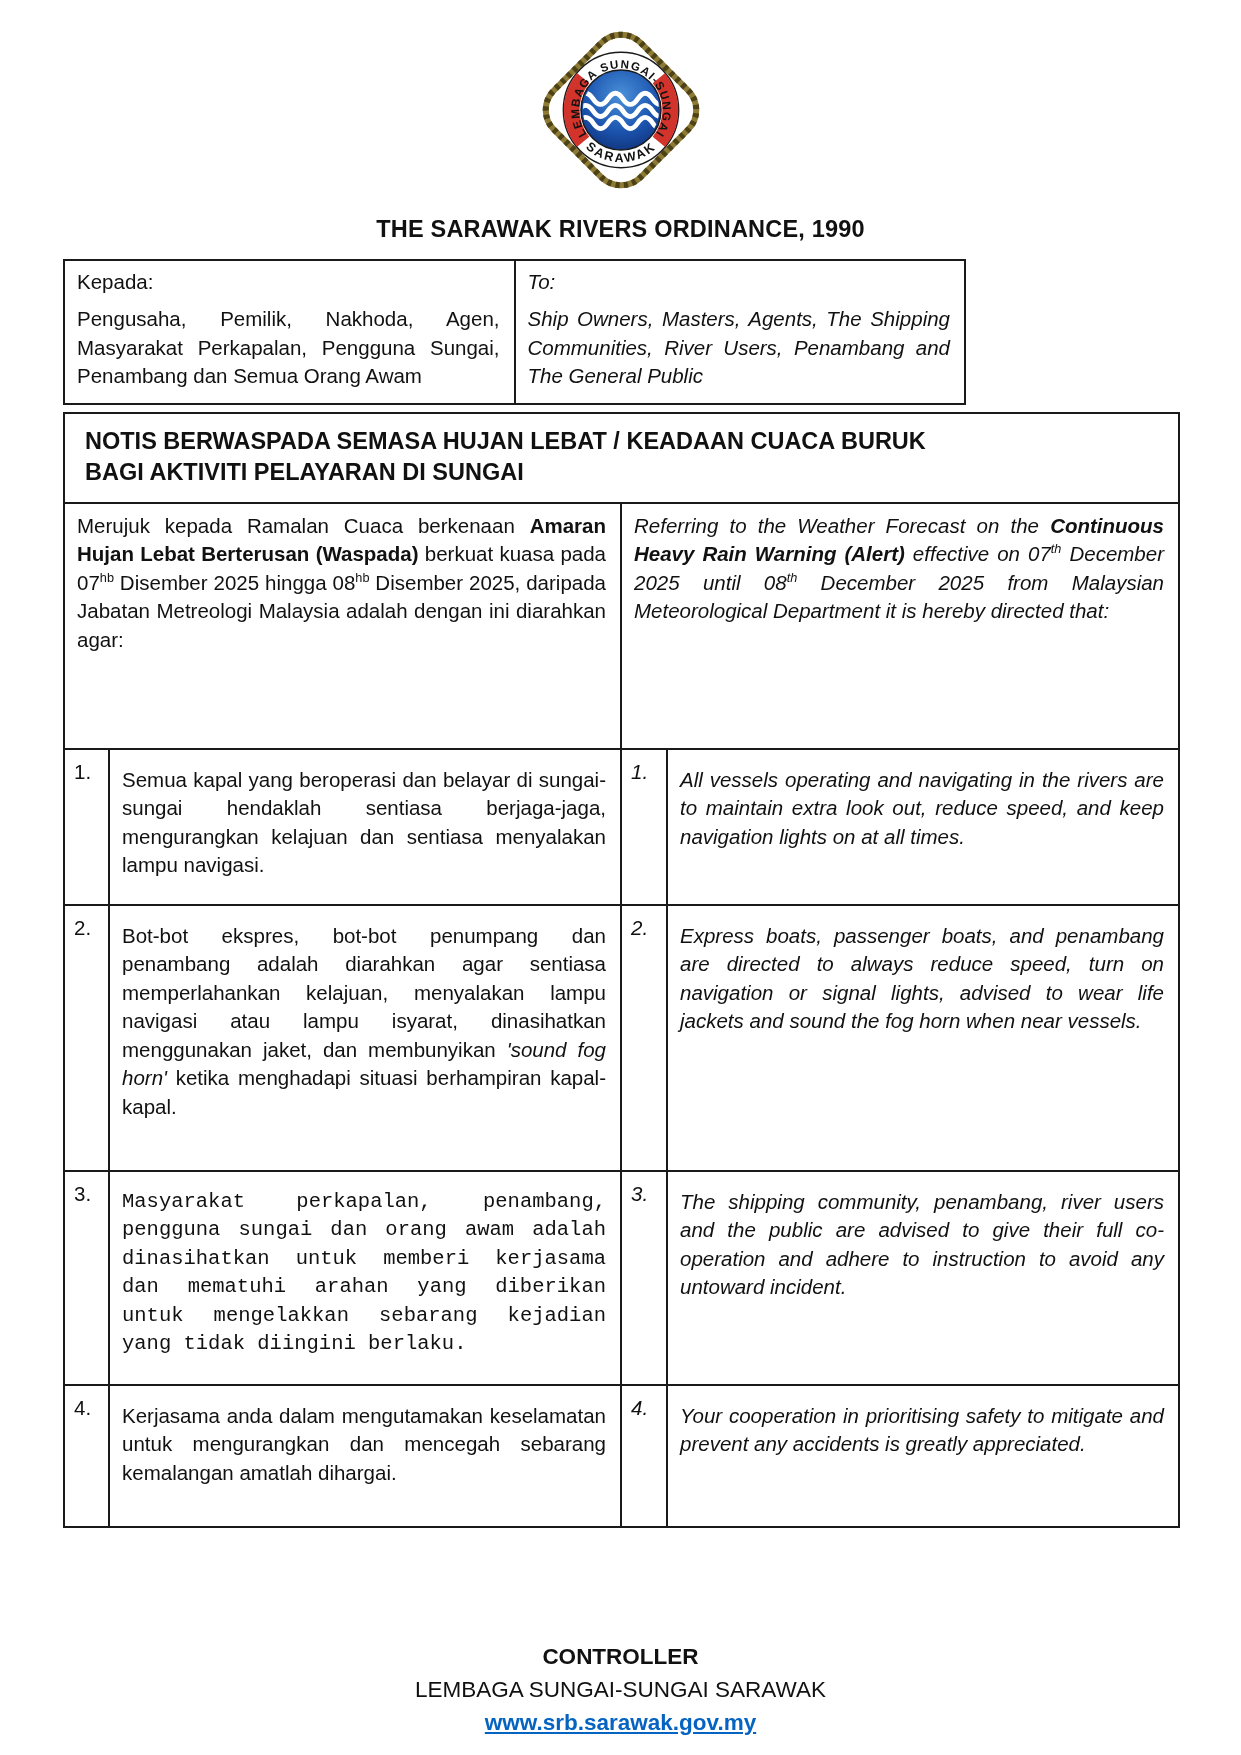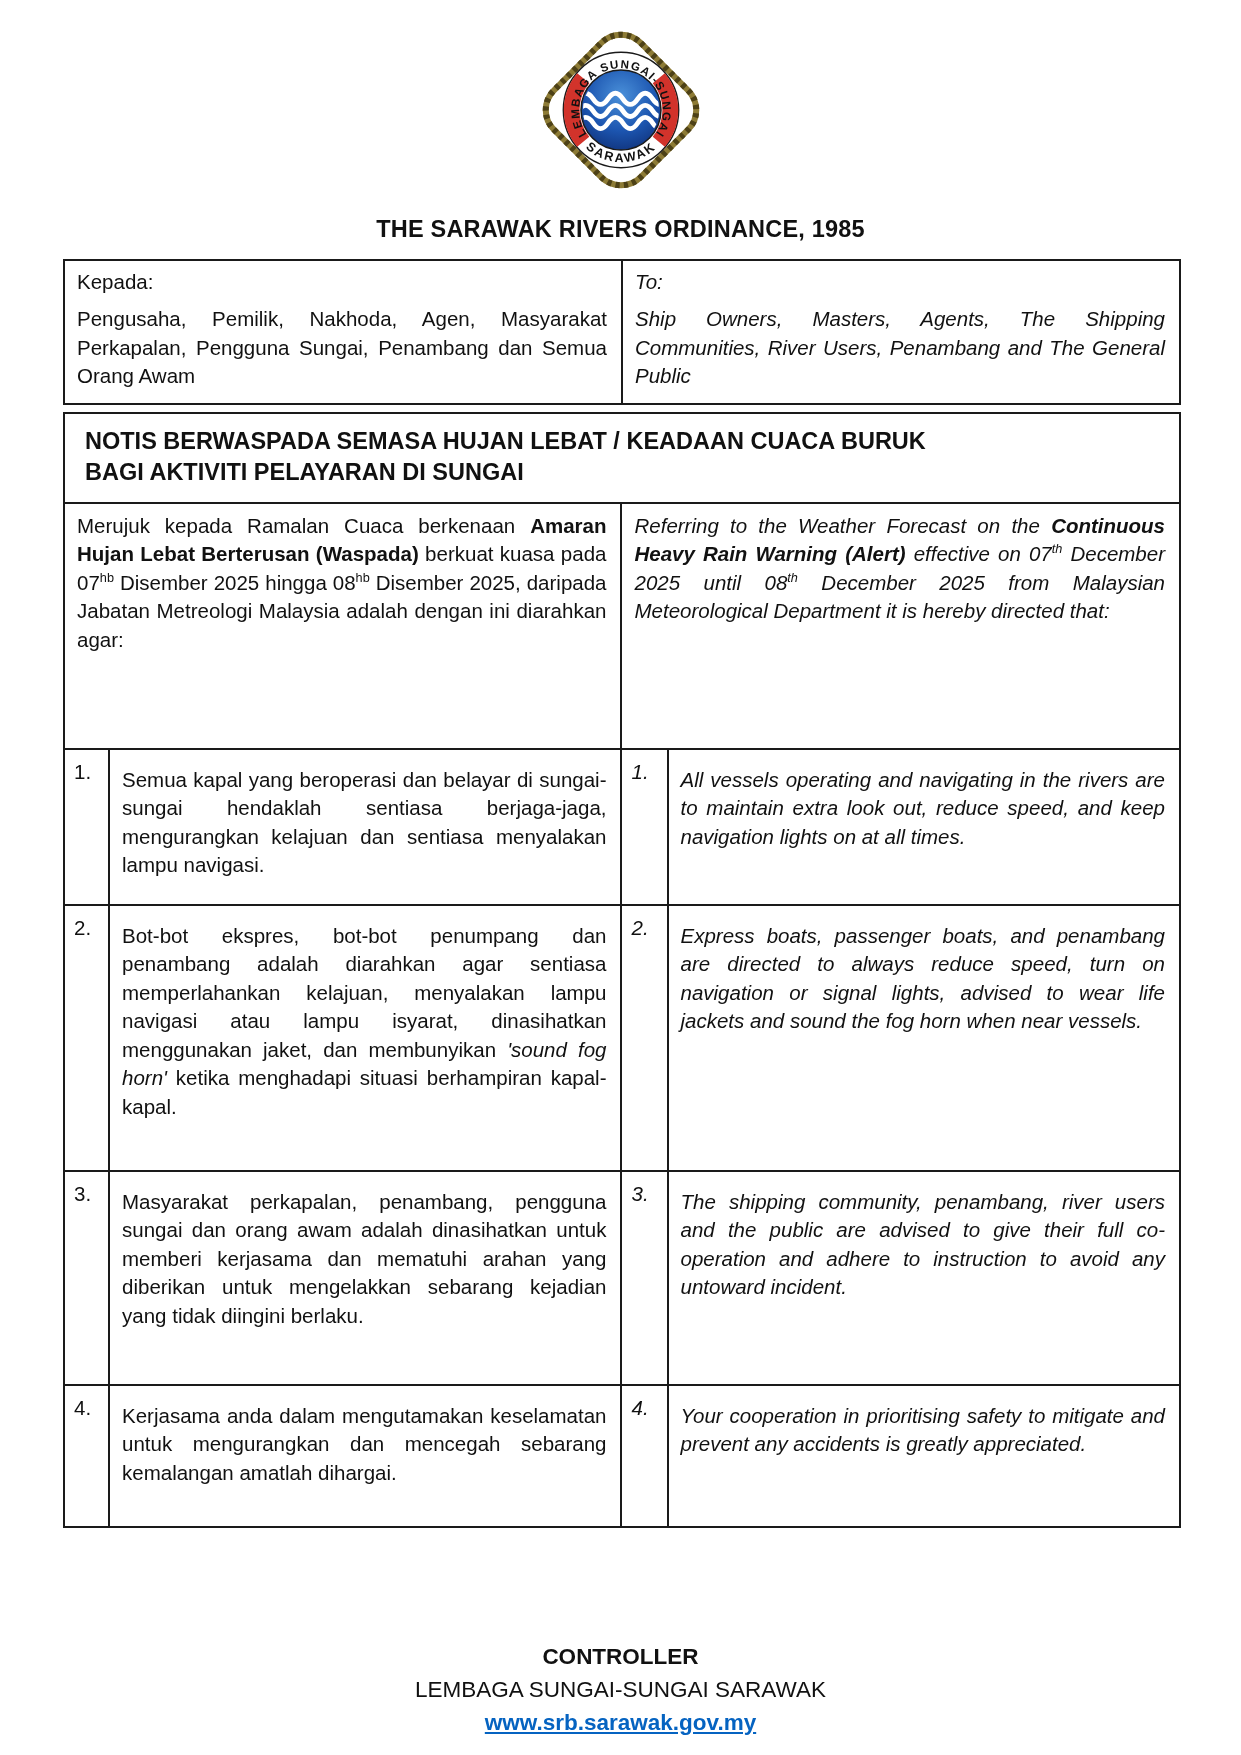--- a/index.html
+++ b/index.html
@@ -11,39 +11,39 @@
   }
   .page{width:1241px;height:1755px;box-sizing:border-box;padding:14px 63px 0 63px;}
 
   
   .logo-wrap{text-align:center;line-height:0;}
   .logo-wrap svg{width:186px;height:192px;}
   .title-block{text-align:center;margin-top:8px;font-weight:bold;font-size:23.5px;line-height:31px;letter-spacing:.2px;}
   .notice-no-value{color:#2e5b97;margin-left:6px;}
 
   
-  table{border-collapse:collapse;width:1118px;table-layout:fixed;}
+  table{border-collapse:collapse;width:903px;table-layout:fixed;}
   td{border:2px solid #1a1a1a;vertical-align:top;box-sizing:border-box;}
   .txt{font-size:20.5px;line-height:28.5px;text-align:justify;}
   .en{font-style:italic;}
 
   table.recipients{margin-top:14px;}
   table.recipients td{width:50%;padding:6px 14px 12px 12px;}
   .recip-label{font-size:20.5px;line-height:30px;margin-bottom:8px;}
   .recip-text{margin:0;}
 
   table.main{margin-top:7px;}
   td.heading-cell{padding:12px 20px 14px 20px;font-weight:bold;font-size:23.5px;line-height:31px;}
   td.intro-cell{padding:8px 14px 24px 12px;margin-top:24px;}
   td.num-cell{width:45px;padding:8px 4px 8px 9px;font-size:20.5px;line-height:28.5px;}
   td.item-cell{padding:16px 14px 16px 12px;}
   .intro-min{min-height:212px;}
   .min-r1{min-height:122px;}
   .min-r2{min-height:232px;}
-  .min-r3{min-height:180px;}
+  .min-r3{min-height:180px;font-family:Liberation Mono, monospace;}
   .min-r4{min-height:108px;}
   p.cellp{margin:0;}
   sup{font-size:0.62em;line-height:0;}
 
   
   .footer{text-align:center;margin-top:112px;font-size:22.5px;line-height:33px;}
   .footer .controller{font-weight:bold;}
   .footer a{color:#0563c1;font-weight:bold;text-decoration:underline;}
 </style>
 </head>
@@ -89,21 +89,21 @@
       <text font-family="Liberation Sans, DejaVu Sans, sans-serif" font-size="12.5" font-weight="bold" letter-spacing="1.4" fill="#111111">
         <textPath href="#arcTop" startOffset="50%" text-anchor="middle">LEMBAGA SUNGAI-SUNGAI</textPath>
       </text>
       <text font-family="Liberation Sans, DejaVu Sans, sans-serif" font-size="13.5" font-weight="bold" letter-spacing="2.2" fill="#111111">
         <textPath href="#arcBottom" startOffset="50%" text-anchor="middle">SARAWAK</textPath>
       </text>
     </svg>
   </div>
 
   <div class="title-block">
-    <div>THE SARAWAK RIVERS ORDINANCE, 1985</div>
+    <div>THE SARAWAK RIVERS ORDINANCE, 1990</div>
   </div>
 
   <table class="recipients">
     <tbody>
         <tr>
       <td class="txt">
         <div class="recip-label">Kepada:</div>
         <p class="recip-text">Pengusaha, Pemilik, Nakhoda, Agen, Masyarakat Perkapalan, Pengguna Sungai, Penambang dan Semua Orang Awam</p>
       </td>
       <td class="txt en">

